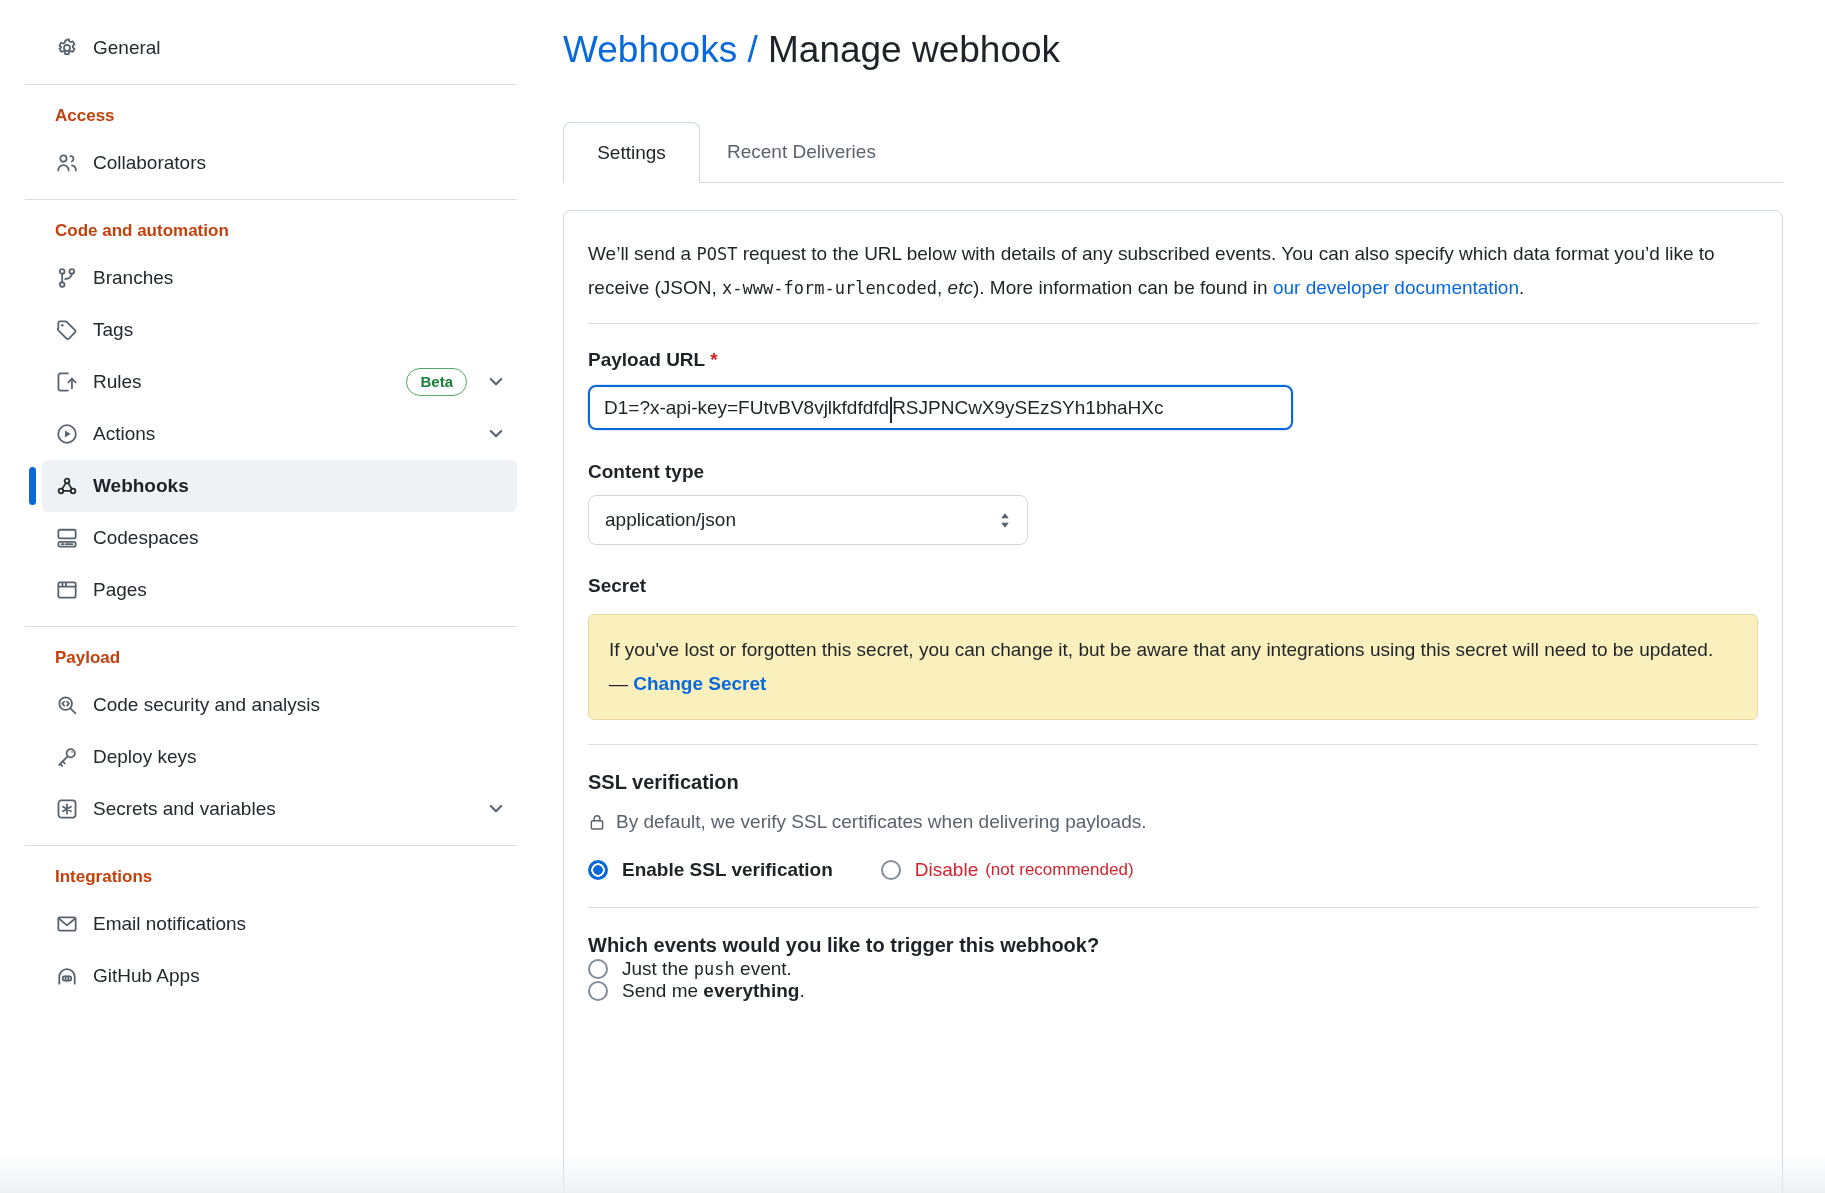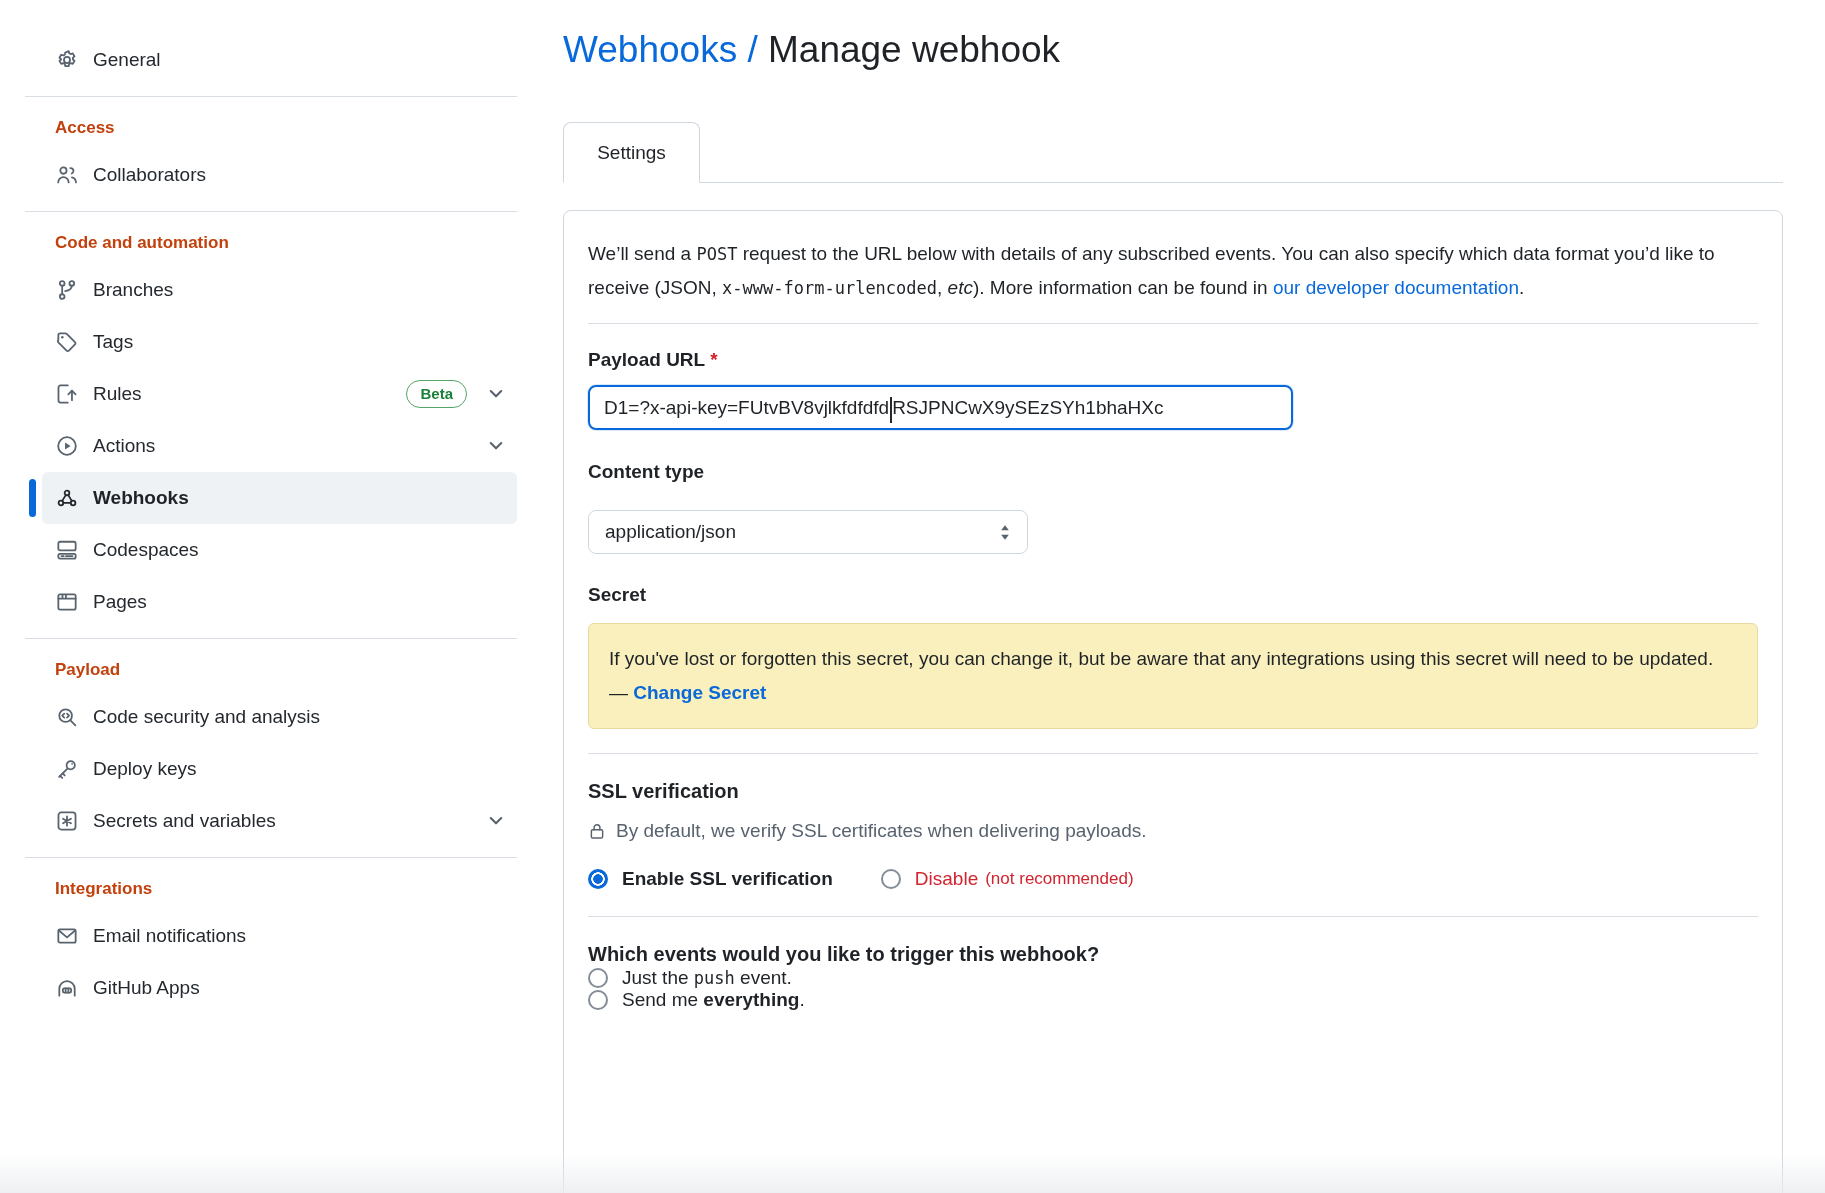--- a/index.html
+++ b/index.html
@@ -1,21 +1,21 @@
 <!DOCTYPE html>
 <html><head>
 <meta charset="utf-8">
 <style>
   * { margin:0; padding:0; box-sizing:border-box; }
   html,body { width:1825px; height:1193px; background:#fff; overflow:hidden;
     font-family:"Liberation Sans", sans-serif; color:#1f2328; font-size:19px; }
   .page { position:relative; width:1825px; height:1193px; }
 
   
-  .sidebar { position:absolute; left:0; top:12px; width:540px; padding:22px 0 0 25px; }
+  .sidebar { position:absolute; left:0; top:0; width:540px; padding:22px 0 0 25px; }
   .nav-item { position:relative; display:flex; align-items:center; height:52px;
     margin-left:17px; width:475px; padding-left:13px; border-radius:6px; cursor:pointer; }
   .nav-item .nav-icon { width:24px; height:24px; display:flex; align-items:center; justify-content:center; }
   .nav-item .nav-label { margin-left:14px; color:#24292f; }
   .nav-item.selected { background:#eff2f5; }
   .nav-item.selected .nav-label { font-weight:700; color:#1f2328; }
   .accent-bar { position:absolute; left:-13px; top:7px; width:7px; height:38px;
     border-radius:4px; background:#0969da; }
   .nav-divider { border:none; border-top:1px solid #d8dee4; width:492px; margin:10px 0; }
   .section-header { color:#c2410c; font-size:17px; font-weight:700; padding-left:30px;
@@ -48,21 +48,21 @@
 
   .field-label { font-weight:700; line-height:24px; }
   .required-mark { color:#d1242f; font-weight:700; margin-left:5px; }
 
   .payload-input { margin-top:13px; width:705px; height:45px; border:2px solid #0969da;
     border-radius:8px; display:flex; align-items:center; padding:0 14px; cursor:text;
     box-shadow:0 0 0 1px rgba(9,105,218,0.15); white-space:nowrap; overflow:hidden; }
   .caret { display:inline-block; width:2px; height:26px; background:#24292f; margin:0 0 -5px 1px; }
 
   .ct-label { margin-top:30px; }
-  .select { margin-top:26px; width:440px; height:44px; border:1px solid #d0d7de; border-radius:8px;
+  .select { margin-top:11px; width:440px; height:50px; border:1px solid #d0d7de; border-radius:8px;
     display:flex; align-items:center; padding:0 16px; cursor:pointer; background:#fff; }
   .select .select-arrows { margin-left:auto; display:flex; }
 
   .secret-label { margin-top:29px; }
   .flash-warn { margin-top:16px; background:#faf0bd; border:1px solid #e9d9a2; border-radius:6px;
     padding:18px 20px; line-height:34px; max-width:1172px; }
   .flash-warn .link { font-weight:600; }
 
   .section-heading { font-size:20px; font-weight:700; line-height:26px; }
   .ssl-heading { margin-top:24px; }
@@ -286,20 +286,21 @@
 
   <main class="main">
 
     <h1 class="page-title">
       <span class="crumb-link">Webhooks /</span>
       <span class="crumb-current">Manage webhook</span>
     </h1>
 
     <div class="tabnav">
       <div class="tab active">Settings</div>
+      <div class="tab inactive">Recent Deliveries</div>
     </div>
 
     <section class="panel">
 
       <p class="intro"><span>We’ll send a </span><span class="mono">POST</span><span> request to the URL below with details of any subscribed events. You can also specify which data format you’d like to receive (JSON, </span><span class="mono">x-www-form-urlencoded</span><span>, </span><span class="em">etc</span><span>). More information can be found in </span><span class="link">our developer documentation</span><span>.</span></p>
 
       <hr class="panel-hr">
 
       <div class="field-label">
         <span>Payload URL</span><span class="required-mark">*</span>

